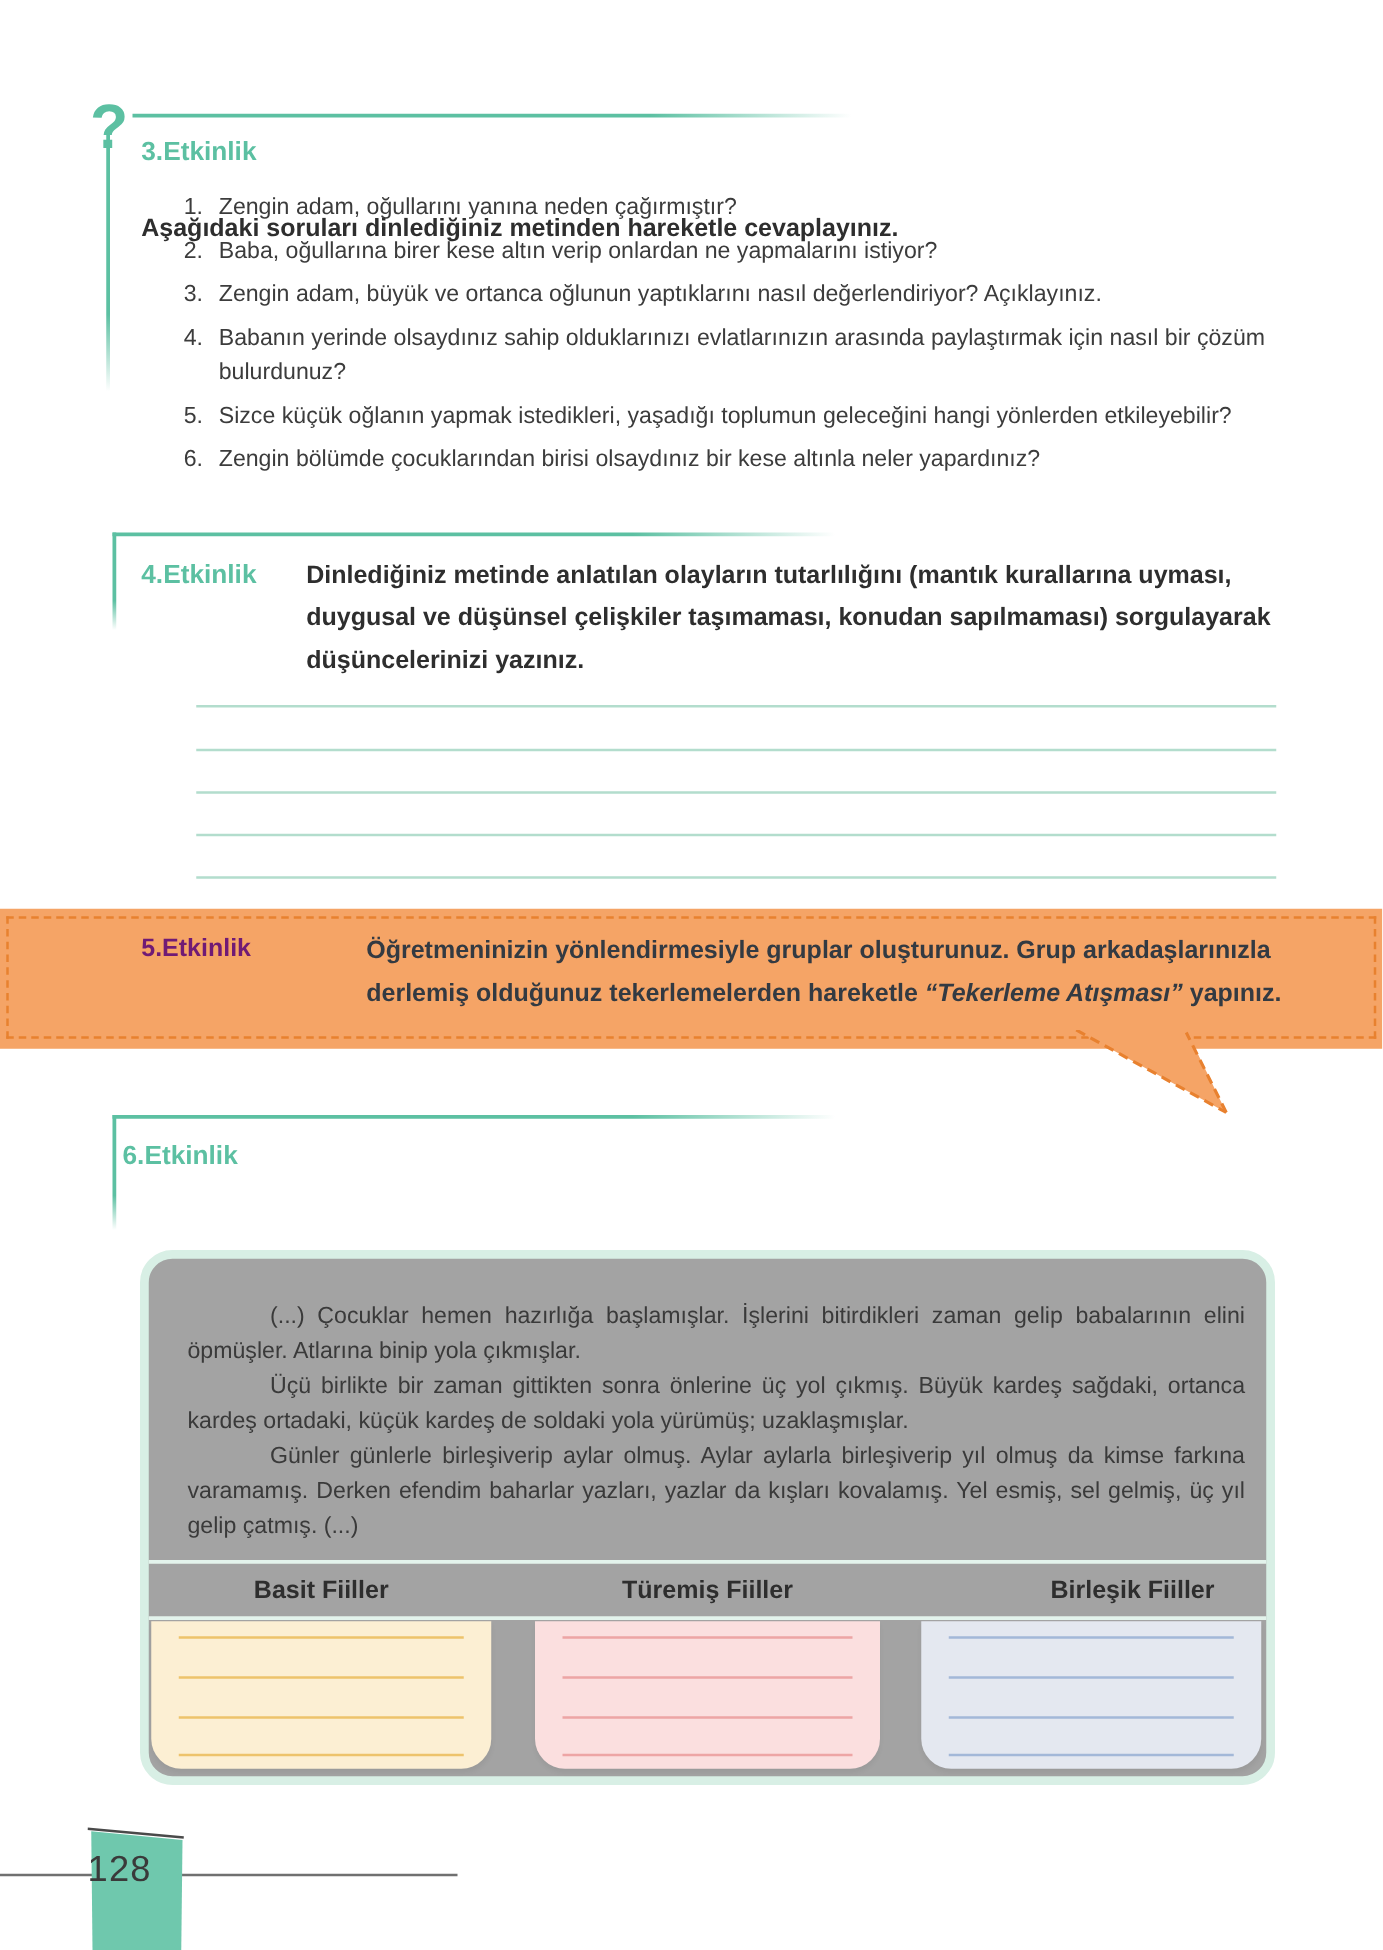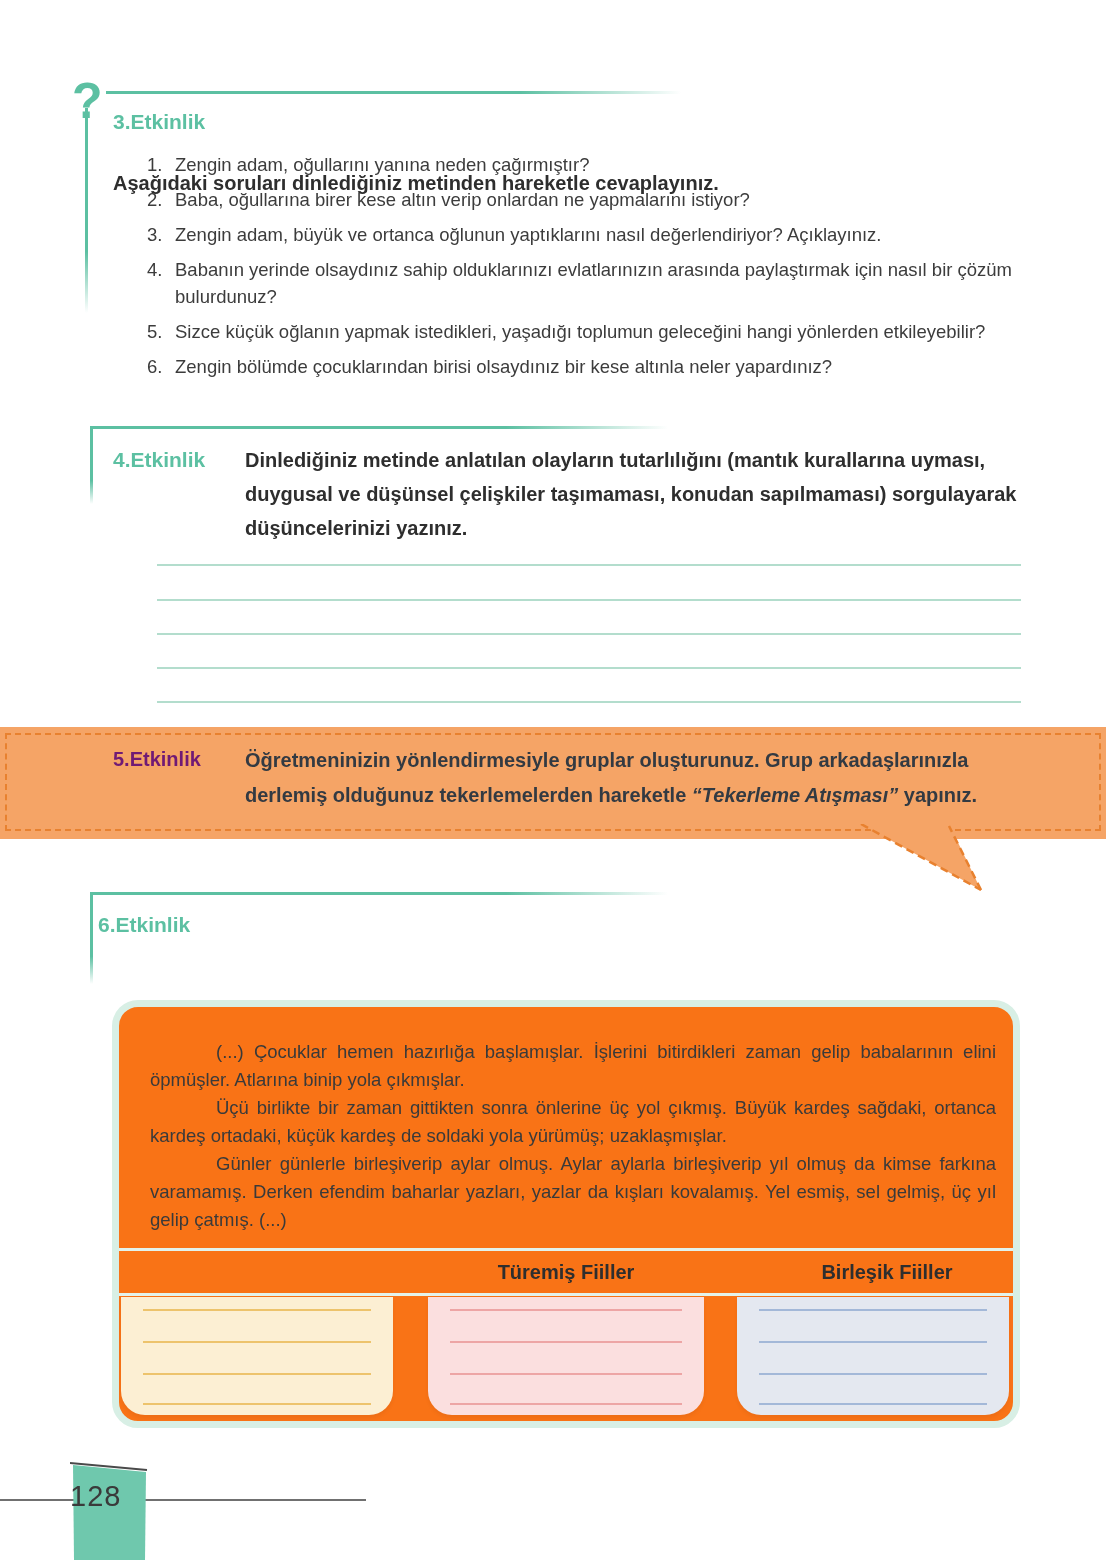--- a/index.html
+++ b/index.html
@@ -17,26 +17,26 @@
   
   .q-row{display:flex;margin-bottom:8px;font-size:18.5px;line-height:27px;color:#3c3c3c;}
   .q-num{width:28px;flex:none;}
   .q-text{flex:1;}
   
   .wline{height:2px;background:#b3ddcd;}
   
   .banner{background:#f5a466;}
   .banner-dash{position:absolute;left:5px;right:5px;top:6px;bottom:8px;border:2px dashed #e8812f;}
   .banner-label{font-weight:700;font-size:20px;color:#701a75;white-space:nowrap;}
-  .banner-text{font-weight:700;font-size:20px;line-height:35px;color:#333a42;}
+  .banner-text{font-weight:700;font-size:20px;line-height:35px;color:#333a42;margin-left:48px;}
   .banner-text .it{font-style:italic;}
   
   .container6{
     width:908px;height:428px;border:7px solid #d8efe5;border-radius:26px;
-    background:#f97316;box-sizing:border-box;
+    background:#a3a3a3;box-sizing:border-box;
   }
   .passage{font-size:18.5px;line-height:28px;color:#3a3a3a;text-align:justify;}
   .passage p{margin:0;text-indent:66px;}
   .band{border-top:3px solid #e3f3ec;border-bottom:3px solid #e3f3ec;}
   .band-cell{position:absolute;top:0;height:42px;display:flex;align-items:center;justify-content:center;
     font-weight:700;font-size:20px;color:#2e2e2e;}
   .abox{border-radius:0 0 24px 24px;box-shadow:0 3px 4px rgba(0,0,0,0.05);}
   .abox .bline{position:absolute;left:22px;right:22px;height:2px;}
   
   .page-rule{height:2px;background:#707070;}
@@ -112,22 +112,23 @@
   <div class="abs act-label" style="left:98px;top:913px;">6.Etkinlik</div>
 
   <div class="abs container6" style="left:112px;top:1000px;">
     <div class="abs passage" style="left:31px;top:31px;width:846px;">
       <p>(...) Çocuklar hemen hazırlığa başlamışlar. İşlerini bitirdikleri zaman gelip babalarının elini öpmüşler. Atlarına binip yola çıkmışlar.</p>
       <p>Üçü birlikte bir zaman gittikten sonra önlerine üç yol çıkmış. Büyük kardeş sağdaki, ortanca kardeş ortadaki, küçük kardeş de soldaki yola yürümüş; uzaklaşmışlar.</p>
       <p>Günler günlerle birleşiverip aylar olmuş. Aylar aylarla birleşiverip yıl olmuş da kimse farkına varamamış. Derken efendim baharlar yazları, yazlar da kışları kovalamış. Yel esmiş, sel gelmiş, üç yıl gelip çatmış. (...)</p>
     </div>
 
     <div class="abs band" style="left:0;right:0;top:241px;height:42px;">
+      <div class="band-cell" style="left:2px;width:272px;">Basit Fiiller</div>
       <div class="band-cell" style="left:309px;width:276px;">Türemiş Fiiller</div>
-      <div class="band-cell" style="left:632px;width:272px;">Birleşik Fiiller</div>
+      <div class="band-cell" style="left:651px;width:272px;">Birleşik Fiiller</div>
     </div>
 
     <div class="abs abox" style="left:2px;top:290px;width:272px;height:118px;background:#fcefd3;">
       <div class="bline" style="top:12px;background:#edc36c;"></div>
       <div class="bline" style="top:44px;background:#edc36c;"></div>
       <div class="bline" style="top:76px;background:#edc36c;"></div>
       <div class="bline" style="top:106px;background:#edc36c;"></div>
     </div>
     <div class="abs abox" style="left:309px;top:290px;width:276px;height:118px;background:#fbdfdf;">
       <div class="bline" style="top:12px;background:#eda5a5;"></div>

